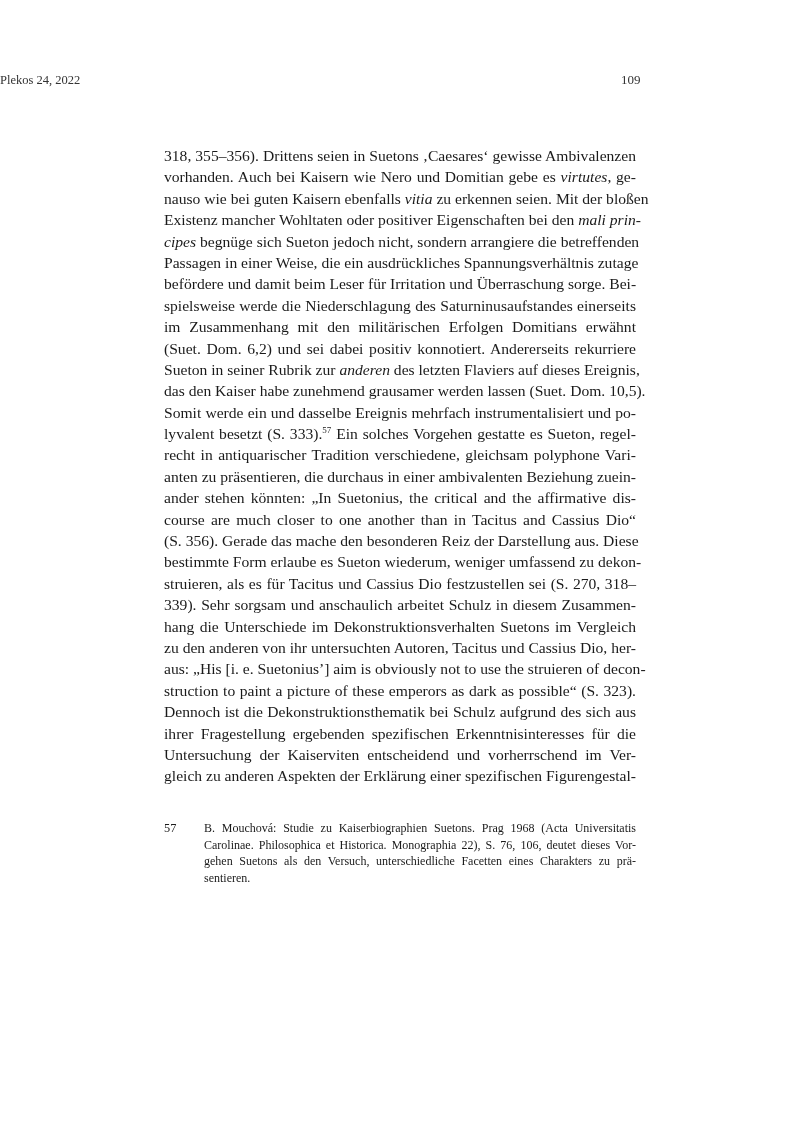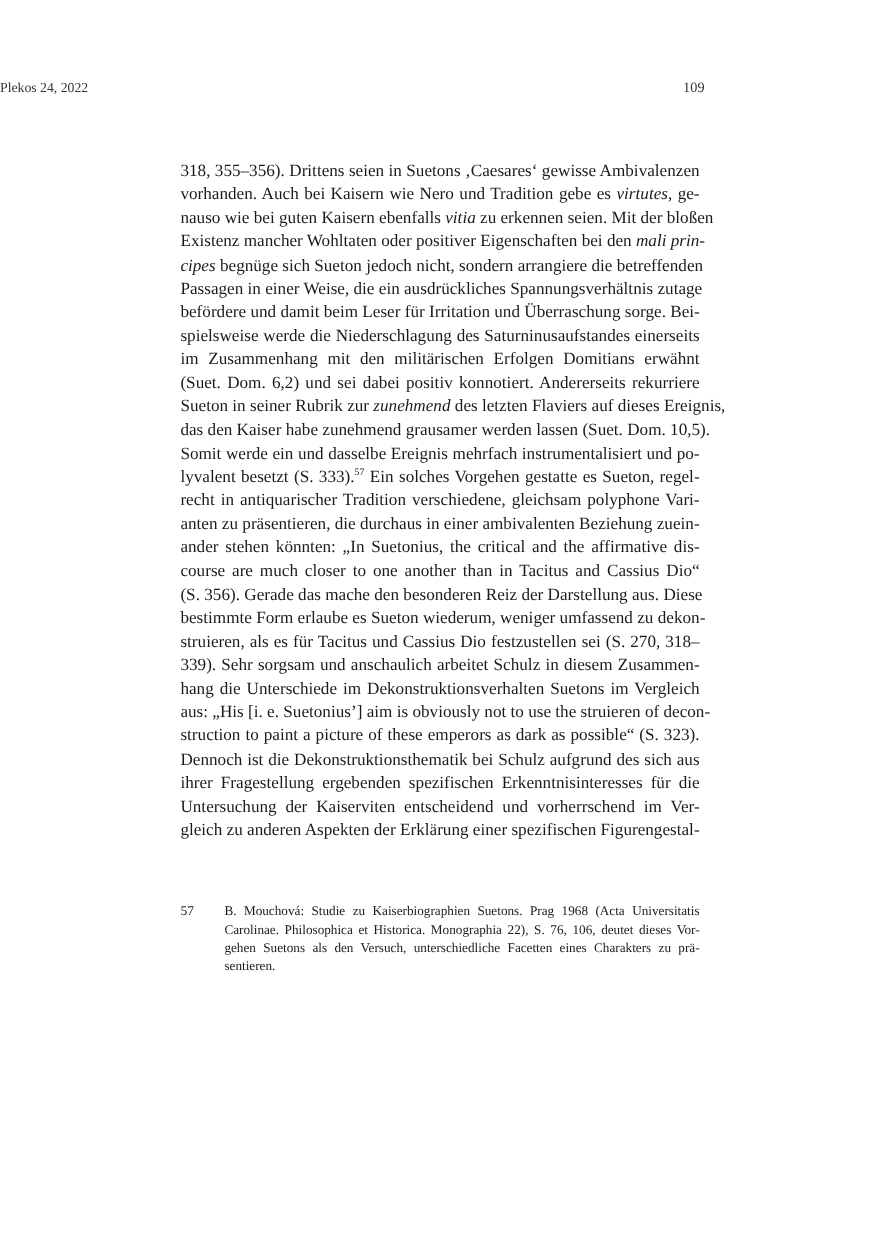--- a/index.html
+++ b/index.html
@@ -25,42 +25,43 @@
 </head>
 <body>
 
 <div class="running-head">
   <span class="journal">Plekos 24, 2022</span>
   <span class="folio">109</span>
 </div>
 
 <div class="body-text" id="body-text">
     <span class="line"><span>318, 355–356). Drittens seien in Suetons ‚Caesares‘ gewisse Ambivalenzen</span></span>
-    <span class="line"><span>vorhanden. Auch bei Kaisern wie Nero und Tradition gebe es </span><i>virtutes</i><span>, ge-</span></span>
+    <span class="line"><span>vorhanden. Auch bei Kaisern wie Nero und Domitian gebe es </span><i>virtutes</i><span>, ge-</span></span>
     <span class="line"><span>nauso wie bei guten Kaisern ebenfalls </span><i>vitia</i><span> zu erkennen seien. Mit der bloßen</span></span>
     <span class="line"><span>Existenz mancher Wohltaten oder positiver Eigenschaften bei den </span><i>mali prin-</i></span>
     <span class="line"><i>cipes</i><span> begnüge sich Sueton jedoch nicht, sondern arrangiere die betreffenden</span></span>
     <span class="line"><span>Passagen in einer Weise, die ein ausdrückliches Spannungsverhältnis zutage</span></span>
     <span class="line"><span>befördere und damit beim Leser für Irritation und Überraschung sorge. Bei-</span></span>
     <span class="line"><span>spielsweise werde die Niederschlagung des Saturninusaufstandes einerseits</span></span>
     <span class="line"><span>im Zusammenhang mit den militärischen Erfolgen Domitians erwähnt</span></span>
     <span class="line"><span>(Suet. Dom. 6,2) und sei dabei positiv konnotiert. Andererseits rekurriere</span></span>
-    <span class="line"><span>Sueton in seiner Rubrik zur </span><i>zunehmend</i><span> des letzten Flaviers auf dieses Ereignis,</span></span>
+    <span class="line"><span>Sueton in seiner Rubrik zur </span><i>anderen</i><span> des letzten Flaviers auf dieses Ereignis,</span></span>
     <span class="line"><span>das den Kaiser habe zunehmend grausamer werden lassen (Suet. Dom. 10,5).</span></span>
     <span class="line"><span>Somit werde ein und dasselbe Ereignis mehrfach instrumentalisiert und po-</span></span>
     <span class="line"><span>lyvalent besetzt (S. 333).</span><sup>57</sup><span> Ein solches Vorgehen gestatte es Sueton, regel-</span></span>
     <span class="line"><span>recht in antiquarischer Tradition verschiedene, gleichsam polyphone Vari-</span></span>
     <span class="line"><span>anten zu präsentieren, die durchaus in einer ambivalenten Beziehung zuein-</span></span>
     <span class="line"><span>ander stehen könnten: „In Suetonius, the critical and the affirmative dis-</span></span>
     <span class="line"><span>course are much closer to one another than in Tacitus and Cassius Dio“</span></span>
     <span class="line"><span>(S. 356). Gerade das mache den besonderen Reiz der Darstellung aus. Diese</span></span>
     <span class="line"><span>bestimmte Form erlaube es Sueton wiederum, weniger umfassend zu dekon-</span></span>
     <span class="line"><span>struieren, als es für Tacitus und Cassius Dio festzustellen sei (S. 270, 318–</span></span>
     <span class="line"><span>339). Sehr sorgsam und anschaulich arbeitet Schulz in diesem Zusammen-</span></span>
     <span class="line"><span>hang die Unterschiede im Dekonstruktionsverhalten Suetons im Vergleich</span></span>
+    <span class="line"><span>zu den anderen von ihr untersuchten Autoren, Tacitus und Cassius Dio, her-</span></span>
     <span class="line"><span>aus: „His [i. e. Suetonius’] aim is obviously not to use the struieren of decon-</span></span>
     <span class="line"><span>struction to paint a picture of these emperors as dark as possible“ (S. 323).</span></span>
     <span class="line"><span>Dennoch ist die Dekonstruktionsthematik bei Schulz aufgrund des sich aus</span></span>
     <span class="line"><span>ihrer Fragestellung ergebenden spezifischen Erkenntnisinteresses für die</span></span>
     <span class="line"><span>Untersuchung der Kaiserviten entscheidend und vorherrschend im Ver-</span></span>
     <span class="line"><span>gleich zu anderen Aspekten der Erklärung einer spezifischen Figurengestal-</span></span>
   </div>
 
 <div class="footnote">
   <span class="fn-num">57</span>

